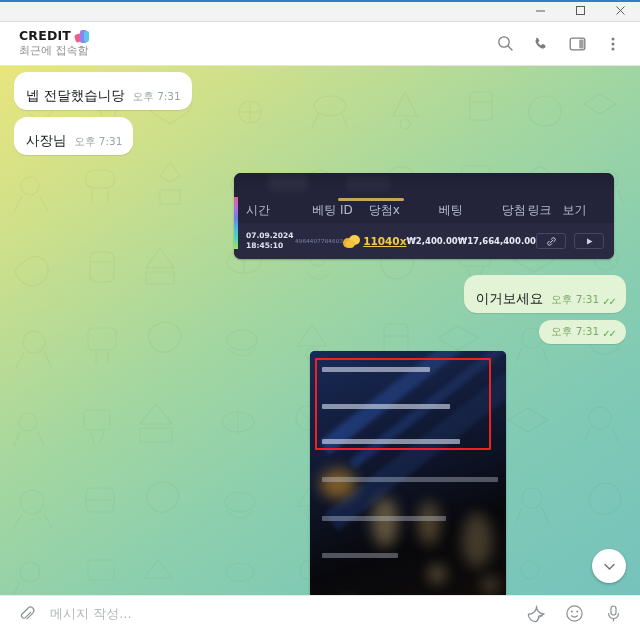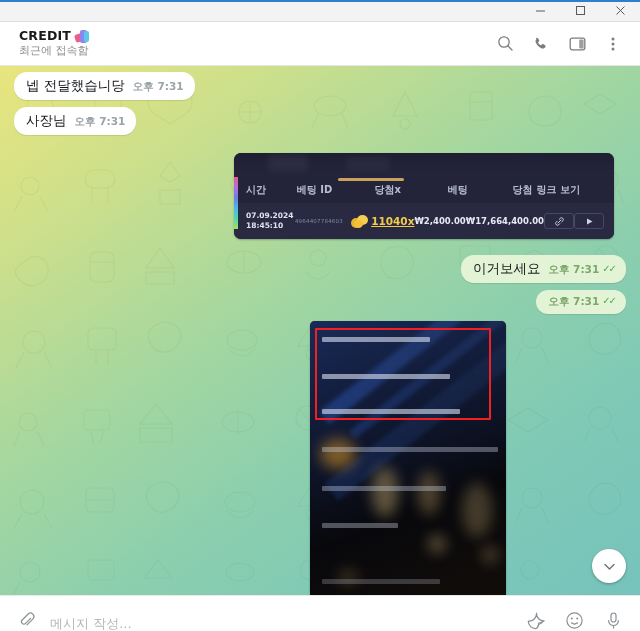--- a/index.html
+++ b/index.html
@@ -68,22 +68,22 @@
   .row.out { justify-content: flex-end; }
 
   .bubble {
     background: #ffffff; border-radius: 13px;
     padding: 5px 11px 5px 12px;
     display: flex; align-items: baseline; gap: 8px;
     box-shadow: 0 1px 1px rgba(0,0,0,.10);
     max-width: 420px;
   }
   .bubble.out { background: #e3f3d6; }
-  .btext { font-size: 13.5px; color: #16191c; white-space: nowrap; }
-  .bmeta { font-size: 10.5px; color: #9aa3a8; white-space: nowrap; display: flex; align-items: flex-start; gap: 3px; font-weight: bold; }
+  .btext { font-size: 13.5px; color: #16191c; white-space: nowrap; margin-top: 10px; }
+  .bmeta { font-size: 10.5px; color: #9aa3a8; white-space: nowrap; display: flex; align-items: flex-end; gap: 3px; }
   .bubble.out .bmeta { color: #7da86a; }
   .ticks { color: #4fae4f; font-size: 10px; letter-spacing: -2px; }
 
   
   .card-dark {
     width: 380px; border-radius: 7px; overflow: hidden;
     background: #23243a;
     box-shadow: 0 1px 2px rgba(0,0,0,.25);
     position: relative;
   }
@@ -93,33 +93,33 @@
   .rainbow {
     position: absolute; left: 0; top: 24px; width: 4px; height: 52px;
     background: linear-gradient(180deg,#e85b8a 0%, #b46de0 20%, #6f7de8 40%, #4fb7e8 60%, #4fd9b0 80%, #a6e05c 100%);
   }
   .tab-indicator {
     position: absolute; left: 104px; top: 25px; width: 66px; height: 3px;
     background: #c9a25e; border-radius: 2px;
   }
   .thead {
     display: flex; align-items: center; height: 26px;
-    font-size: 10px; font-weight: bold; color: #b9bdd2; padding: 0 26px 0 12px;
+    font-size: 12px; font-weight: normal; color: #b9bdd2; padding: 0 26px 0 12px;
   }
   .trow {
     display: flex; align-items: center; height: 36px;
     padding: 0 10px 0 12px; background: #292a41;
   }
   .c-time   { width: 66px; }
-  .c-id     { width: 76px; text-align: left; }
+  .c-id     { width: 76px; text-align: right; }
   .c-mult   { width: 84px; text-align: center; }
   .c-bet    { width: 62px; text-align: right; }
   .c-win    { width: 84px; text-align: right; }
   .c-link   { width: 36px; text-align: center; }
-  .c-view   { width: 36px; text-align: left; }
+  .c-view   { width: 36px; text-align: center; margin-left: 8px; }
   .cell-date { font-size: 7.5px; font-weight: bold; color: #dfe2f0; line-height: 1.35; }
   .cell-id { font-size: 5.5px; color: #7e84a4; letter-spacing: .2px; }
   .mult-wrap { display: flex; align-items: center; justify-content: center; gap: 3px; }
   .coin {
     width: 17px; height: 15px; position: relative; display: inline-block;
   }
   .coin i { position: absolute; border-radius: 50%; }
   .coin .c1 { left: 0; top: 4px; width: 10px; height: 10px; background: #e8b32e; }
   .coin .c2 { left: 6px; top: 1px; width: 11px; height: 10px; background: #f6cf51; }
   .coin .c3 { left: 3px; top: 6px; width: 9px; height: 8px; background: #f2c23c; }
@@ -167,21 +167,21 @@
     border-radius: 50%; background: #ffffff;
     box-shadow: 0 1px 3px rgba(0,0,0,.3);
     display: flex; align-items: center; justify-content: center;
     color: #6f7679;
   }
 
   
   .composer {
     position: absolute; left: 0; bottom: 0; width: 640px; height: 36px;
     background: #ffffff; border-top: 1px solid #e9e9e9;
-    display: flex; align-items: flex-end; padding: 0 16px;
+    display: flex; align-items: center; padding: 0 16px;
   }
   .clip { width: 22px; height: 22px; color: #8b9094; display: flex; align-items: center; justify-content: center; }
   .msg-input {
     flex: 1; border: none; outline: none; background: transparent;
     font-size: 13px; color: #2a2a2a; margin-left: 12px;
     font-family: "DejaVu Sans", "Liberation Sans", sans-serif;
   }
   .msg-input::placeholder { color: #b3b7ba; }
   .comp-icons { display: flex; align-items: center; gap: 18px; }
   .cicon { width: 21px; height: 21px; color: #8b9094; display: flex; align-items: center; justify-content: center; }

